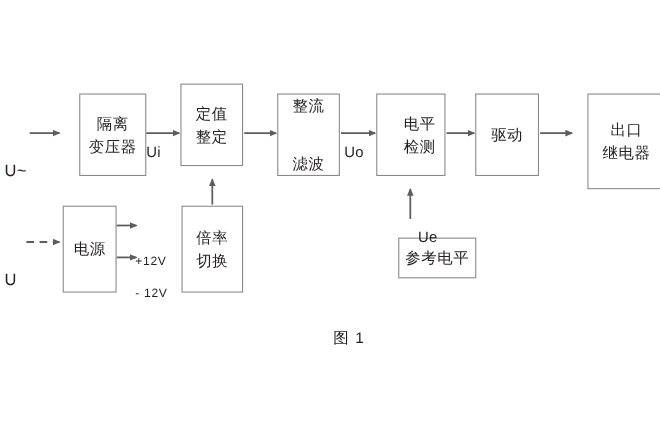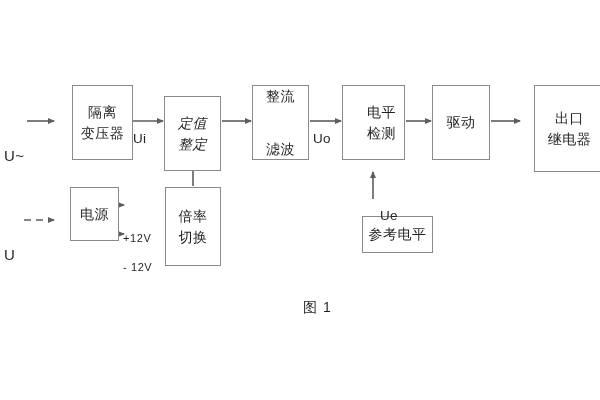--- a/index.html
+++ b/index.html
@@ -80,21 +80,21 @@
 
       <line x1="24" y1="220" x2="54" y2="220" stroke-dasharray="7 5"></line>
     </g>
   </svg>
 
   <div class="block" style="left:72px;top:85px;width:61px;height:75px;">
     <span class="ln">隔离</span>
     <span class="ln">变压器</span>
   </div>
 
-  <div class="block" style="left:164px;top:96px;width:57px;height:75px;font-style:italic;">
+  <div class="block" style="left:164px;top:76px;width:57px;height:75px;">
     <span class="ln">定值</span>
     <span class="ln">整定</span>
   </div>
 
   <div class="block" style="left:252px;top:85px;width:57px;height:75px;gap:32px;">
     <span class="ln">整流</span>
     <span class="ln">滤波</span>
   </div>
 
   <div class="block" style="left:342px;top:85px;width:63px;height:75px;padding-left:16px;">
@@ -104,21 +104,21 @@
 
   <div class="block" style="left:432px;top:85px;width:58px;height:75px;">
     <span class="ln">驱动</span>
   </div>
 
   <div class="block" style="left:534px;top:85px;width:71px;height:87px;">
     <span class="ln">出口</span>
     <span class="ln">继电器</span>
   </div>
 
-  <div class="block" style="left:70px;top:187px;width:49px;height:54px;">
+  <div class="block" style="left:57px;top:187px;width:49px;height:79px;">
     <span class="ln">电源</span>
   </div>
 
   <div class="block" style="left:165px;top:187px;width:56px;height:79px;">
     <span class="ln">倍率</span>
     <span class="ln">切换</span>
   </div>
 
   <div class="block" style="left:328px;top:216px;width:71px;height:37px;margin-left:34px;">
     <span class="ln">参考电平</span>

